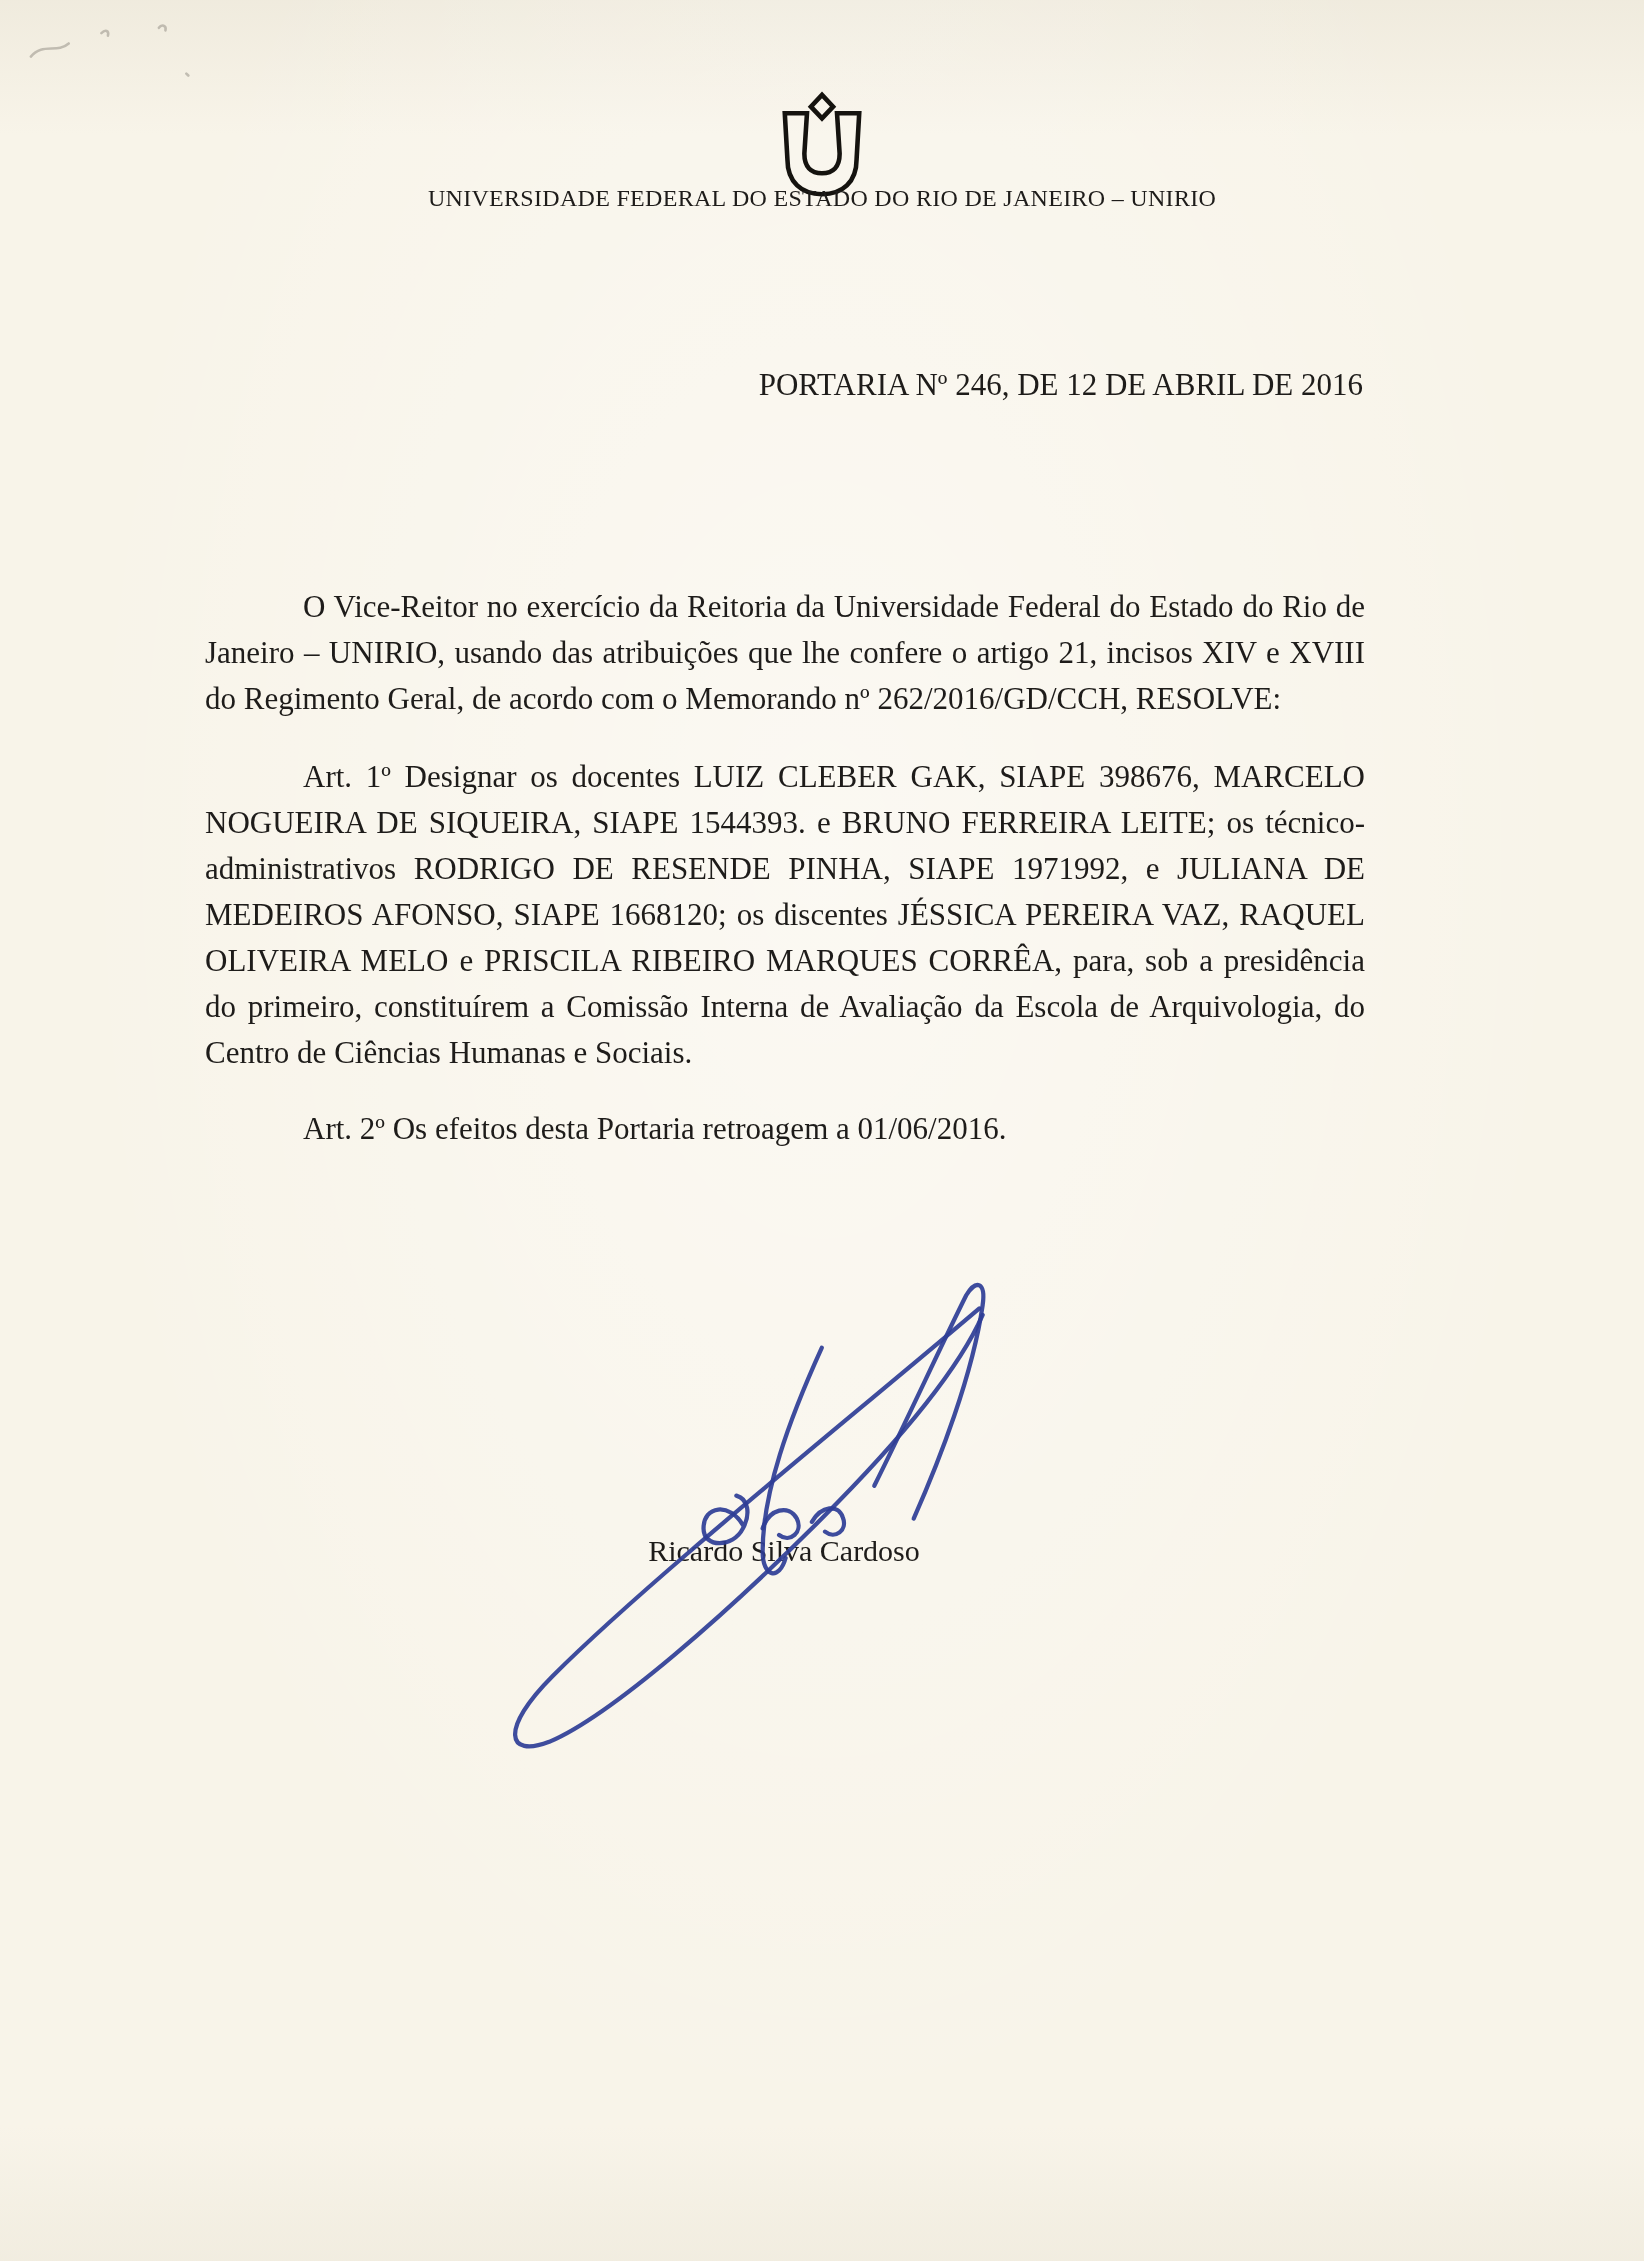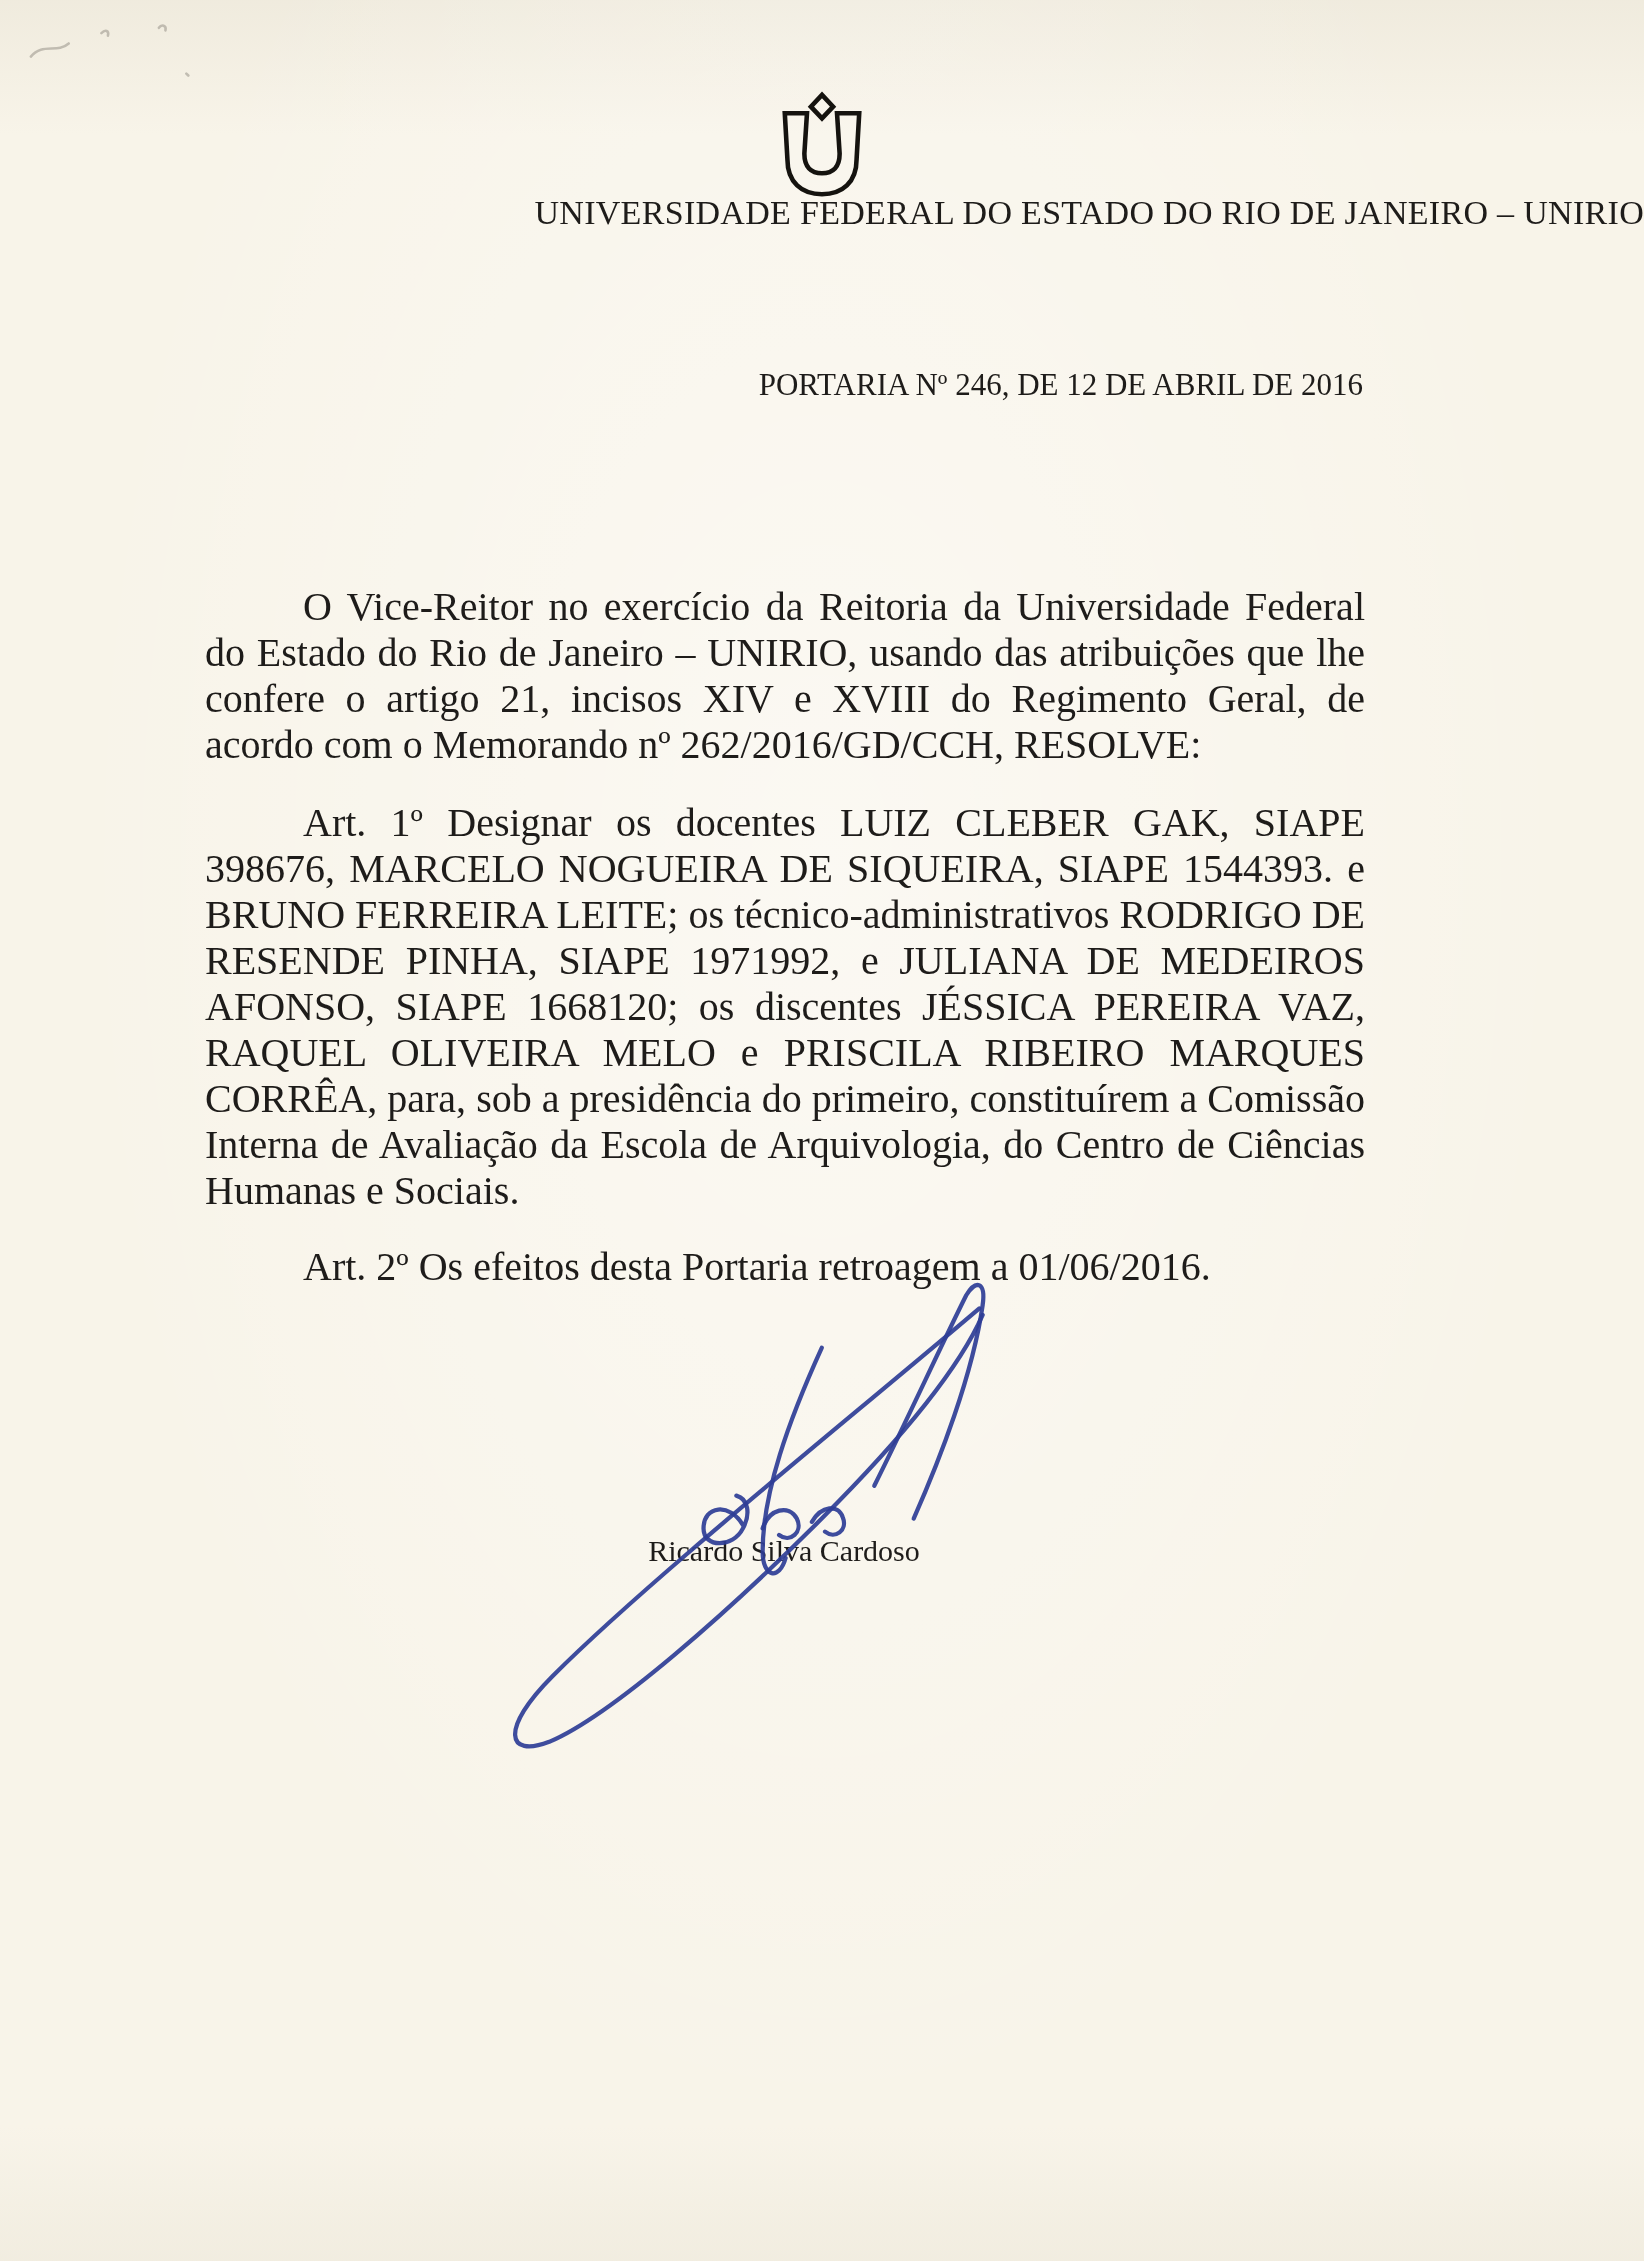--- a/index.html
+++ b/index.html
@@ -24,43 +24,43 @@
   .logo{
     position:absolute;
     top:91px;
     left:50%;
     transform:translateX(-50%);
     width:98px;
     height:111px;
   }
   .institution{
     position:absolute;
-    top:194px;
+    top:185px;
     left:0;
     width:100%;
-    text-align:right;
-    font-size:34px;
+    text-align:center;
+    font-size:24px;
     letter-spacing:0.3px;
     white-space:nowrap;
   }
   .doc-title{
     position:absolute;
     top:367px;
     left:205px;
     width:1158px;
     text-align:right;
     font-size:31px;
     white-space:nowrap;
   }
   .content{
     position:absolute;
     top:584px;
     left:205px;
     width:1160px;
-    font-size:40px;
+    font-size:31px;
     line-height:46px;
   }
   .content p{
     text-align:justify;
     text-indent:98px;
     text-justify:inter-word;
   }
   .content p.art1{margin-top:32px;}
   .content p.art2{margin-top:30px;text-align:left;}
   .sig-block{

